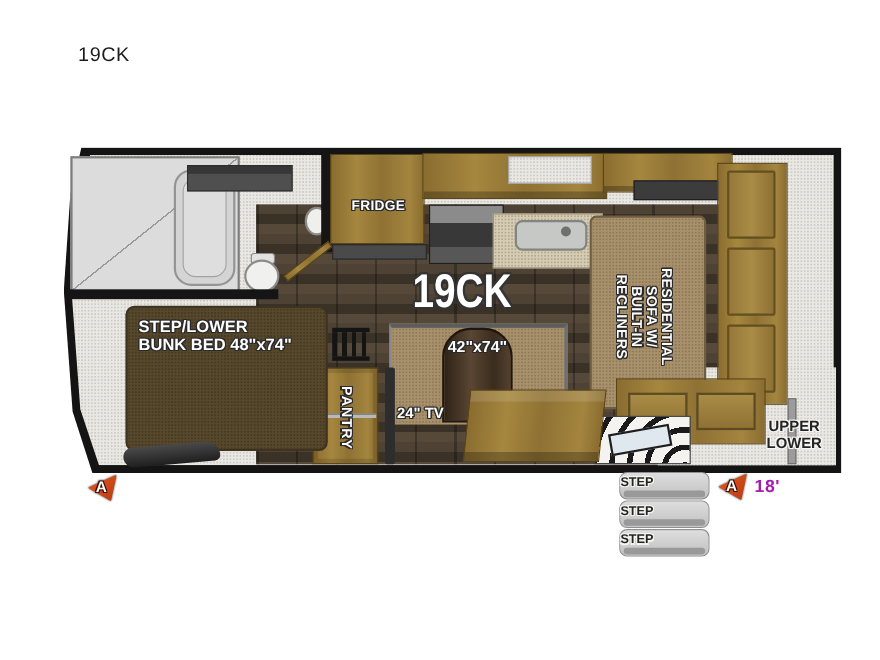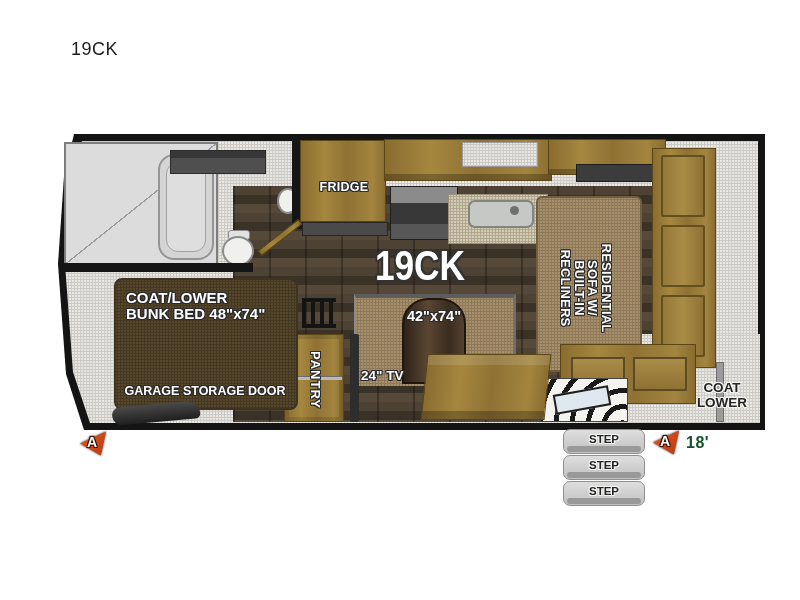--- a/index.html
+++ b/index.html
@@ -112,21 +112,21 @@
   .star{position:absolute;clip-path:polygon(50% 0%,61% 26%,85% 9%,74% 35%,100% 32%,79% 50%,100% 68%,74% 65%,85% 91%,61% 74%,50% 100%,39% 74%,15% 91%,26% 65%,0% 68%,21% 50%,0% 32%,26% 35%,15% 9%,39% 26%);}
   #star-outer{left:0;top:0;width:46px;height:46px;background:#f8f6f2;}
   #star-inner{left:3px;top:3px;width:40px;height:40px;}
   #tv-star .badge{position:absolute;left:0;top:15px;width:46px;text-align:center;font-size:13px;font-weight:700;color:#fff;}
 
   
   #steps{left:563px;top:428px;width:84px;}
   .step{position:relative;width:82px;height:25px;margin-top:1px;border:1px solid #8f8f8f;border-radius:7px;
     background:linear-gradient(#dedede,#c0c0c0);box-sizing:border-box;}
   .step::after{content:"";position:absolute;left:3px;right:3px;bottom:1px;height:6px;background:#999;border-radius:4px;}
-  .step .steplabel{position:absolute;left:0;top:3px;width:100%;text-align:center;font-size:11.5px;}
+  .step .steplabel{position:absolute;left:0;top:3px;width:100%;text-align:left;font-size:11.5px;}
 
   
   .amark{width:26px;height:25px;filter:drop-shadow(0 0 1px #222);}
   .amark .tri{position:absolute;left:0;top:0;width:100%;height:100%;background:linear-gradient(135deg,#e8581f,#b93a10);
     clip-path:polygon(0 50%,100% 2%,80% 98%);}
   .amark .aletter{position:absolute;left:7px;top:3px;font-size:14px;font-weight:700;color:#fff;
     text-shadow:1px 1px 0 #3a0e02,-1px -1px 0 #3a0e02,1px -1px 0 #3a0e02,-1px 1px 0 #3a0e02;}
   #marker-a-left{left:80px;top:431px;}
   #marker-a-right{left:653px;top:430px;}
   #length-label{left:686px;top:434px;font-size:16px;font-weight:700;color:#e2470e;letter-spacing:.5px;}
@@ -187,37 +187,36 @@
   <div id="pantry-shelf" class="abs"></div>
   <div id="tv-mount" class="abs"></div>
 
   <div id="bunk" class="abs"></div>
   <div id="ladder" class="abs"></div>
   <div id="garage-shape" class="abs"></div>
 
   <div id="fridge-label" class="abs olabel">FRIDGE</div>
   <div id="model-label" class="abs olabel"><span>19CK</span></div>
   <div id="bunk-label" class="abs olabel">
-    <div>COAT/LOWER</div>
+    <div>STEP/LOWER</div>
     <div>BUNK BED 48"x74"</div>
   </div>
-  <div id="garage-label" class="abs olabel">GARAGE STORAGE DOOR</div>
   <div id="dinette-label" class="abs olabel">
     <div>42"x74"</div>
   </div>
   <div id="tv-label" class="abs olabel">24" TV</div>
   <div id="sofa-label" class="abs olabel">
     <div>RESIDENTIAL</div>
     <div>SOFA W/</div>
     <div>BUILT-IN</div>
     <div>RECLINERS</div>
   </div>
   <div id="pantry-label" class="abs olabel">PANTRY</div>
   <div id="coat-label" class="abs dlabel">
-    <div>COAT</div>
+    <div>UPPER</div>
     <div>LOWER</div>
   </div>
 
 </div>
 
 <div id="steps" class="abs">
   <div class="step">
       <div class="steplabel dlabel">STEP</div>
     </div>
   <div class="step">
@@ -229,13 +228,13 @@
 </div>
 
 <div id="marker-a-left" class="abs amark">
   <div class="tri"></div>
   <div class="aletter">A</div>
 </div>
 <div id="marker-a-right" class="abs amark">
   <div class="tri"></div>
   <div class="aletter">A</div>
 </div>
-<div id="length-label" class="abs" style="color: #14532d;">18'</div>
+<div id="length-label" class="abs" style="color: #a21caf;">18'</div>
 
 </body></html>

